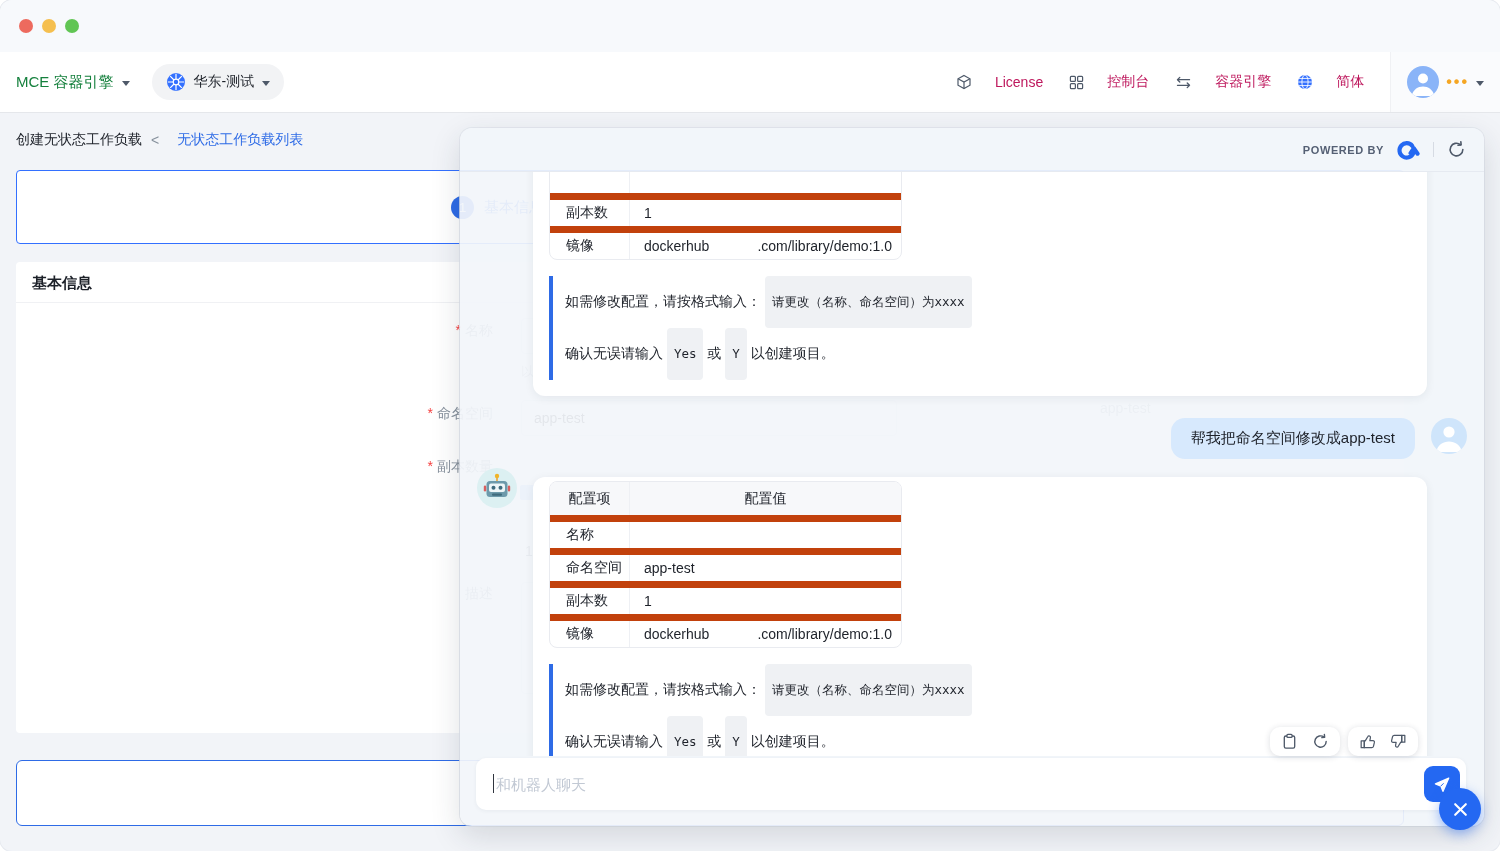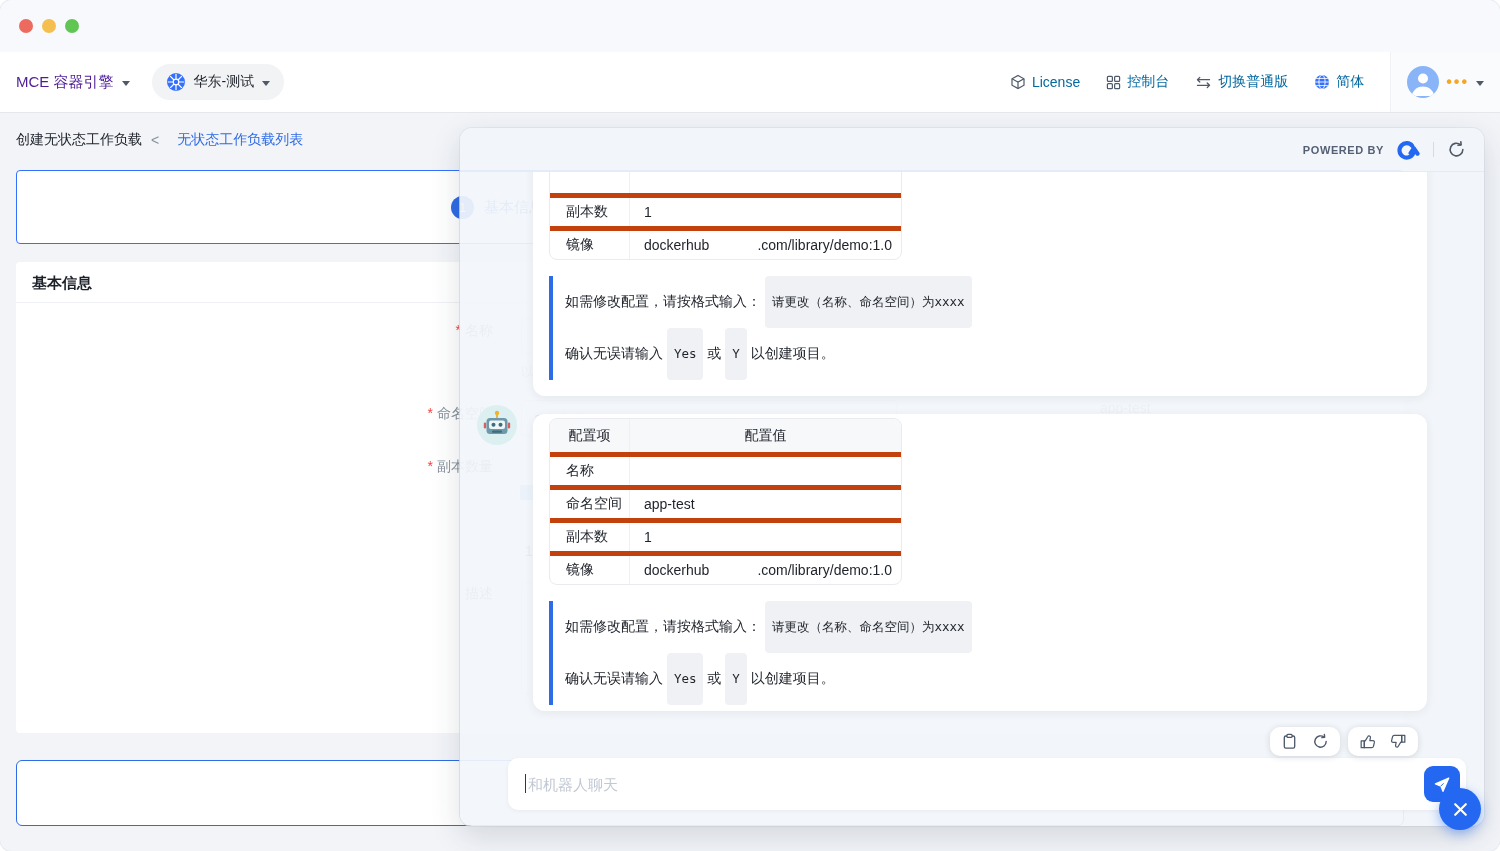--- a/index.html
+++ b/index.html
@@ -6,27 +6,27 @@
   body { margin:0; background:#fff; font-family:"Liberation Sans",sans-serif; }
   .window{position:relative;width:1500px;height:851px;border-radius:12px;overflow:hidden;
           background:#f2f4f8;box-shadow:0 0 0 1px #e6e9ef;}
   
   .titlebar{height:52px;background:#f7f9fc;}
   .lights{position:absolute;top:19px;left:19px;display:flex;gap:9px;z-index:3;}
   .light{width:14px;height:14px;border-radius:50%;}
   
   .appbar{position:absolute;top:52px;left:0;right:0;height:60px;background:#fff;display:flex;
           align-items:center;padding-left:16px;box-shadow:0 1px 0 rgba(0,0,0,.05);z-index:2;}
-  .brand{font-size:15px;color:#4c1d95;display:flex;align-items:center;gap:8px;cursor:pointer;}
+  .brand{font-size:15px;color:#15803d;display:flex;align-items:center;gap:8px;cursor:pointer;}
   .caret{width:0;height:0;border-left:4.5px solid transparent;border-right:4.5px solid transparent;
          border-top:5.5px solid #4e5969;margin-top:2px;}
   .region-pill{margin-left:22px;height:36px;background:#f2f3f5;border-radius:18px;display:flex;
          align-items:center;gap:8px;padding:0 14px;font-size:14px;color:#1d2129;cursor:pointer;}
   .appbar-right{margin-left:auto;display:flex;align-items:center;height:100%;}
-  .nav-item{display:flex;align-items:center;gap:6px;font-size:14px;color:#0369a1;margin-right:26px;cursor:pointer;justify-content:space-between;}
+  .nav-item{display:flex;align-items:center;gap:23px;font-size:14px;color:#be185d;margin-right:26px;cursor:pointer;justify-content:space-between;}
   .account{height:100%;display:flex;align-items:center;gap:7px;padding:0 16px;border-left:1px solid #f0f1f4;background:#fafbfd;cursor:pointer;}
   .dots{color:#f5a623;font-size:16px;letter-spacing:2px;font-weight:700;line-height:10px;}
   
   .breadcrumb{position:absolute;top:131px;left:16px;font-size:14px;display:flex;gap:9px;z-index:1;align-items:center;}
   .bc-cur{color:#1d2129;} .bc-sep{color:#86909c;} .bc-link{color:#2e6be6;cursor:pointer;margin-left:9px;}
   .steps-box{position:absolute;left:16px;top:170px;width:1388px;height:74px;background:#fff;
              border:1px solid #3370ff;border-radius:4px;z-index:1;}
   .step{position:absolute;top:25px;display:flex;align-items:center;gap:10px;font-size:15px;}
   .step-circle{width:23px;height:23px;border-radius:50%;display:flex;align-items:center;justify-content:center;font-size:13px;}
   .step.active .step-circle{background:#2e6be6;color:#fff;}
@@ -53,21 +53,21 @@
   .chat-panel{position:absolute;left:460px;top:128px;width:1024px;height:698px;border-radius:12px;
               background:rgba(242,245,250,0.93);box-shadow:0 10px 30px rgba(31,45,61,.15),0 0 0 1px rgba(226,230,238,.8);z-index:10;}
   .chat-top{position:absolute;top:0;left:0;right:0;height:44px;display:flex;align-items:center;
             justify-content:flex-end;padding:0 18px;border-bottom:1px solid rgba(223,228,236,.65);}
   .powered{font-size:11px;letter-spacing:.6px;color:#556074;font-weight:700;margin-right:9px;padding-left:36px;}
   .vdiv{width:1px;height:15px;background:#d6dbe3;margin:0 13px;}
   .chat-msgs{position:absolute;top:44px;left:0;right:0;bottom:70px;overflow:hidden;padding:0 17px;}
   .msg-card{background:#fff;border-radius:12px;box-shadow:0 2px 10px rgba(31,45,61,.07);}
   .msg1{margin-left:56px;margin-top:-30px;width:894px;padding:16px;}
   .tbl-wrap{width:353px;border:1px solid #e9ebf0;border-radius:8px;overflow:hidden;font-size:14px;color:#1d2129;background:#fff;}
-  .trow{display:flex;height:33px;align-items:center;border-top:5px solid #c2410c;}
+  .trow{display:flex;height:33px;align-items:center;border-top:7px solid #c2410c;}
   .trow:first-child{border-top:none;}
   .trow.partial{height:34px;}
   .trow.thead{background:#f7f8fa;height:33px;}
   .tc-l{width:80px;padding-left:16px;height:100%;display:flex;align-items:center;border-right:1px solid #eef0f4;}
   .tc-r{flex:1;padding-left:14px;height:100%;display:flex;align-items:center;}
   .thead .tc-l,.thead .tc-r{justify-content:center;padding-left:0;color:#1d2129;}
   .redact{display:inline-block;width:48px;height:10px;}
   .quote{border-left:4px solid #2e6be6;padding-left:12px;margin-top:16px;font-size:14px;color:#1d2129;line-height:24px;}
   .chip{display:inline-block;background:#eff1f4;border-radius:4px;padding:16px 7px;
         font-family:"DejaVu Sans Mono",monospace;font-size:12.5px;line-height:20px;color:#1d2129;}
@@ -80,21 +80,21 @@
   .wf-head{height:36px;background:#f5f6f8;display:flex;align-items:center;gap:9px;padding:0 16px;
            font-size:14px;color:#1d2129;border-radius:12px 12px 0 0;cursor:pointer;}
   .wf-chevron{color:#4e5969;font-size:17px;margin-left:3px;line-height:1;}
   .msg2-body{padding:4px 16px 6px;}
   .confirm-title{font-size:16px;font-weight:700;color:#1d2129;margin:8px 0 12px;}
   .actions{position:absolute;top:599px;right:66px;display:flex;gap:8px;z-index:12;}
   .action-pill{background:#fff;border-radius:10px;box-shadow:0 1px 6px rgba(31,45,61,.16);
                display:flex;align-items:center;gap:14px;padding:6px 11px;}
   .aicon{width:17px;height:17px;cursor:pointer;display:flex;}
   .chat-input{position:absolute;left:16px;right:18px;bottom:16px;height:52px;background:#fff;border-radius:10px;
-              box-shadow:0 1px 4px rgba(31,45,61,.06);margin-left:32px;}
+              box-shadow:0 1px 4px rgba(31,45,61,.06);}
   .chat-field{position:absolute;inset:0;border:none;outline:none;background:transparent;border-radius:10px;
               padding:0 54px 0 20px;font-size:15px;color:#1d2129;font-family:inherit;}
   .caret-line{position:absolute;left:17px;top:16px;width:1px;height:19px;background:#30353f;}
   .send-btn{position:absolute;right:6px;top:8px;width:36px;height:36px;border-radius:9px;background:#2468f2;
             display:flex;align-items:center;justify-content:center;cursor:pointer;border:none;}
   .close-fab{position:absolute;left:1439px;top:788px;width:42px;height:42px;border-radius:50%;background:#2468f2;
              display:flex;align-items:center;justify-content:center;box-shadow:0 4px 12px rgba(36,104,242,.45);z-index:20;cursor:pointer;}
   .refresh-btn{display:flex;cursor:pointer;}
 </style>
 </head>
@@ -140,21 +140,21 @@
           <rect x="1.5" y="9.2" width="5.3" height="5.3" rx="1"></rect>
             <rect x="9.2" y="9.2" width="5.3" height="5.3" rx="1"></rect>
         </svg>
         <span>控制台</span>
       </div>
       <div class="nav-item">
         <svg width="17" height="13" viewBox="0 0 18 14" fill="none" stroke="#4e5969" stroke-width="1.4" stroke-linecap="round" stroke-linejoin="round">
           <path d="M15.5 4H2.5M5 1.5 2.5 4 5 6.5"></path>
             <path d="M2.5 10h13M13 7.5 15.5 10 13 12.5"></path>
         </svg>
-        <span>切换普通版</span>
+        <span>容器引擎</span>
       </div>
       <div class="nav-item">
         <svg width="16" height="16" viewBox="0 0 16 16">
           <circle cx="8" cy="8" r="7" fill="#3370ff"></circle>
           <g stroke="#fff" stroke-width="0.9" fill="none">
             <ellipse cx="8" cy="8" rx="3.1" ry="7"></ellipse>
               <path d="M1 8h14M2.1 4.4h11.8M2.1 11.6h11.8"></path>
           </g>
         </svg>
         <span>简体</span>
@@ -268,20 +268,35 @@
           <div><span>如需修改配置，请按格式输入：</span>
             <span class="chip">请更改（名称、命名空间）为xxxx</span></div>
           <div><span>确认无误请输入</span>
             <span class="chip">Yes</span>
             <span>或</span>
             <span class="chip">Y</span>
             <span>以创建项目。</span></div>
         </div>
       </div>
 
+      <div class="user-row">
+        <div class="user-bubble">帮我把命名空间修改成app-test</div>
+        <svg class="av36" viewBox="0 0 36 36">
+          <defs>
+              <clipPath id="uclip">
+                <circle cx="18" cy="18" r="18"></circle>
+              </clipPath>
+            </defs>
+          <circle cx="18" cy="18" r="18" fill="#cfe5fb"></circle>
+          <g clip-path="url(#uclip)">
+            <circle cx="18" cy="14" r="5.6" fill="#fff"></circle>
+            <path d="M5 34c1.8-7.2 7-10.5 13-10.5s11.2 3.3 13 10.5z" fill="#fff"></path>
+          </g>
+        </svg>
+      </div>
 
       <div class="bot-row">
         <svg class="bot-avatar" viewBox="0 0 40 40">
           <circle cx="20" cy="20" r="20" fill="#dcf0f2"></circle>
           <line x1="20" y1="9" x2="20" y2="13" stroke="#e8a33d" stroke-width="1.6"></line>
           <circle cx="20" cy="8" r="2.2" fill="#f0b429"></circle>
           <rect x="9.5" y="13" width="21" height="16" rx="3.5" fill="#6d9aab"></rect>
           <rect x="6.8" y="17.5" width="2.4" height="6" rx="1.2" fill="#d95f5f"></rect>
           <rect x="30.8" y="17.5" width="2.4" height="6" rx="1.2" fill="#d95f5f"></rect>
           <rect x="12" y="15.5" width="16" height="8.5" rx="2" fill="#eef6f8"></rect>

